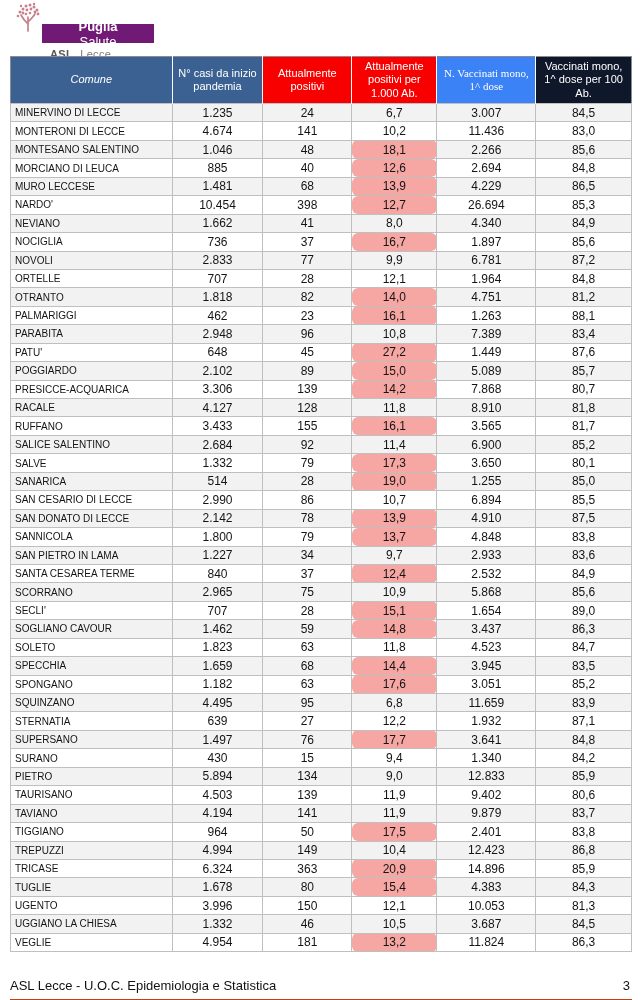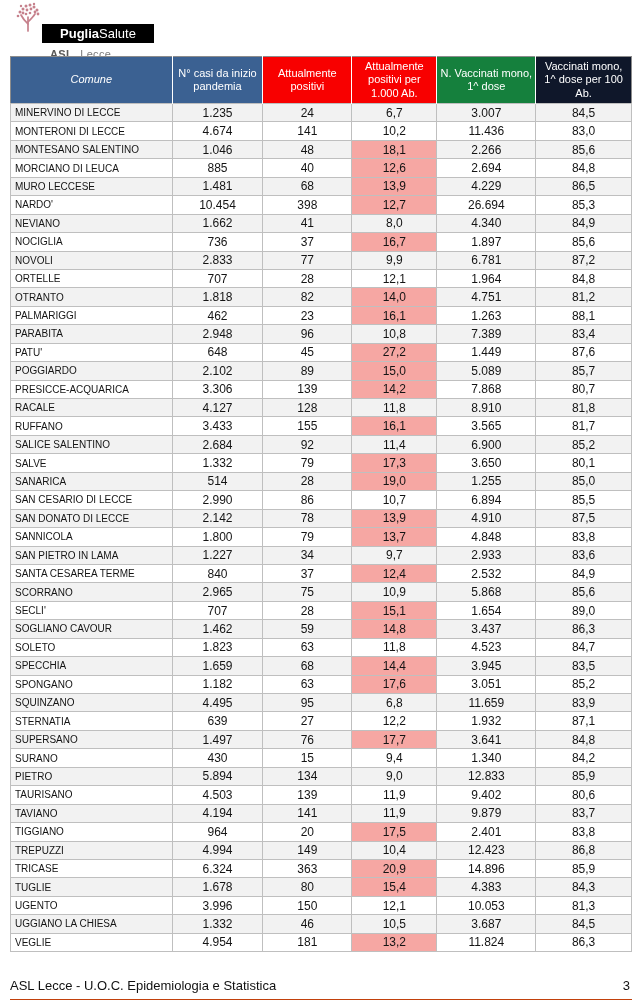--- a/index.html
+++ b/index.html
@@ -47,21 +47,21 @@
 
   .data-table tbody td{
     height:17.45px;box-sizing:content-box;
     border:1px solid #bfbfbf;
     background:#ffffff;color:#141414;
     padding:0 2px;white-space:nowrap;overflow:hidden;
   }
   .data-table tbody tr:nth-child(odd) td{background:#f2f2f2;}
   .td-comune{text-align:left;font-size:10px;padding-left:4px !important;}
   .td-num{text-align:center;font-size:12px;}
-  .data-table tbody td.hl{background:#f6a7a3 !important;}
+  .data-table tbody td.hl{background:#f6a7a3 !important;border-radius:6px;}
 
   
   .page-footer{
     position:absolute;left:10px;right:10px;bottom:0;height:21px;
     display:flex;align-items:flex-start;justify-content:space-between;
     font-size:13px;color:#111;
     border-bottom:1px solid #c2410c;
   }
   .page-footer .pg{padding-right:2px;}
 </style>
@@ -93,42 +93,42 @@
         <circle cx="12" cy="12" r="1.3"></circle>
           <circle cx="16" cy="11" r="1.3"></circle>
         <circle cx="7" cy="4" r="1.2"></circle>
           <circle cx="20" cy="2" r="1.2"></circle>
       </g>
     </svg>
     <div class="asl-wordmark">
       <span class="asl">ASL</span>
       <span class="lecce">Lecce</span>
     </div>
-    <div class="banner" style="background: #000000;">
+    <div class="banner" style="background: #701a75; flex-direction: column;">
       <span class="bold">Puglia</span>
         <span class="light">Salute</span>
     </div>
   </header>
 
   <table class="data-table">
     <colgroup>
       <col class="c-comune">
         <col class="c-casi">
         <col class="c-pos">
       <col class="c-per1000">
         <col class="c-vacc">
         <col class="c-per100">
     </colgroup>
     <thead>
       <tr>
           <th style="background: rgb(59, 97, 146); font-style: italic;">Comune</th>
           <th style="background: rgb(59, 97, 146); margin-top: 40px;">N° casi da inizio pandemia</th>
           <th style="background: rgb(248, 0, 0);">Attualmente positivi</th>
           <th style="background: rgb(248, 0, 0);">Attualmente positivi per 1.000 Ab.</th>
-          <th style="background: #15803d;">N. Vaccinati mono, 1^ dose</th>
+          <th style="background: #3b82f6; font-family: Liberation Serif, serif;">N. Vaccinati mono, 1^ dose</th>
           <th style="background: #0f172a;">Vaccinati mono, 1^ dose per 100 Ab.</th>
         </tr>
     </thead>
     <tbody>
         <tr>
           <td class="td-comune">MINERVINO DI LECCE</td>
           <td class="td-num">1.235</td>
           <td class="td-num">24</td>
           <td class="td-num">6,7</td>
           <td class="td-num">3.007</td>
@@ -434,21 +434,21 @@
           <td class="td-comune">TAVIANO</td>
           <td class="td-num">4.194</td>
           <td class="td-num">141</td>
           <td class="td-num">11,9</td>
           <td class="td-num">9.879</td>
           <td class="td-num">83,7</td>
         </tr>
         <tr>
           <td class="td-comune">TIGGIANO</td>
           <td class="td-num">964</td>
-          <td class="td-num">20</td>
+          <td class="td-num">50</td>
           <td class="td-num hl">17,5</td>
           <td class="td-num">2.401</td>
           <td class="td-num">83,8</td>
         </tr>
         <tr>
           <td class="td-comune">TREPUZZI</td>
           <td class="td-num">4.994</td>
           <td class="td-num">149</td>
           <td class="td-num">10,4</td>
           <td class="td-num">12.423</td>

